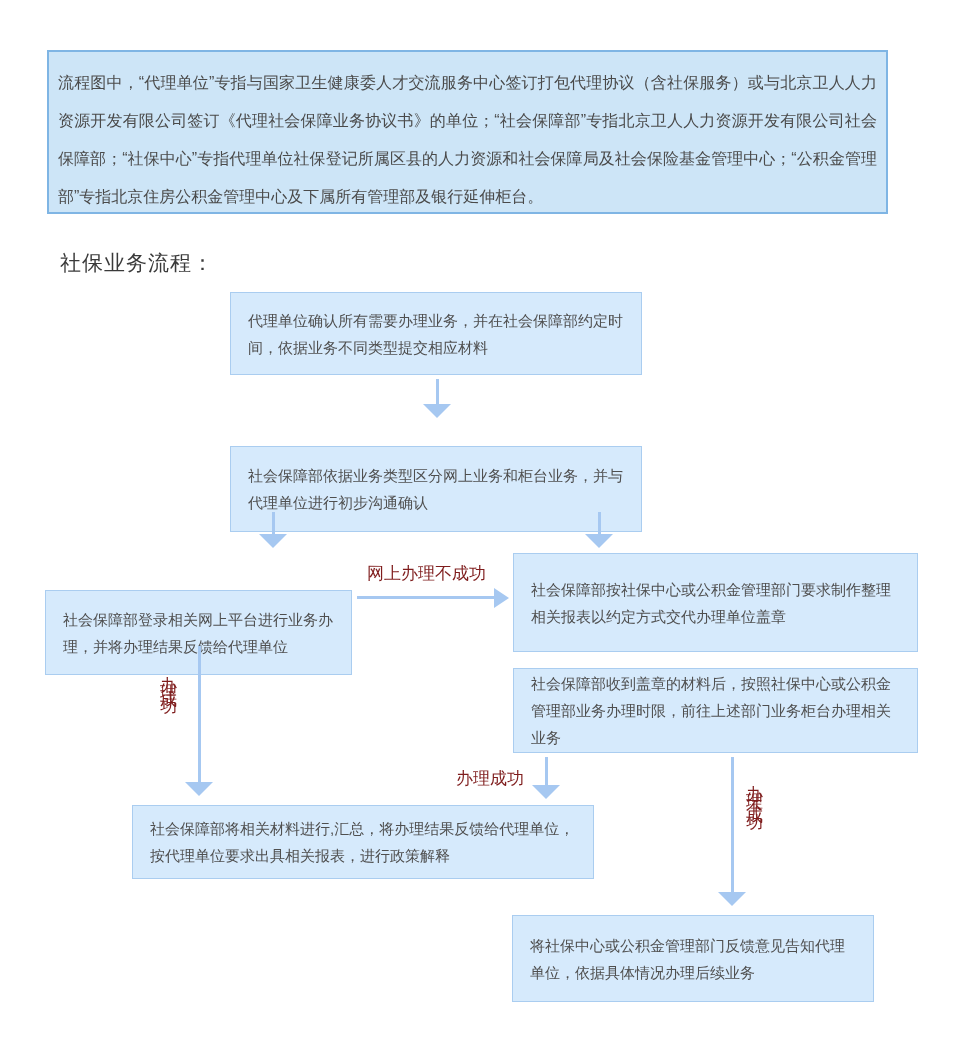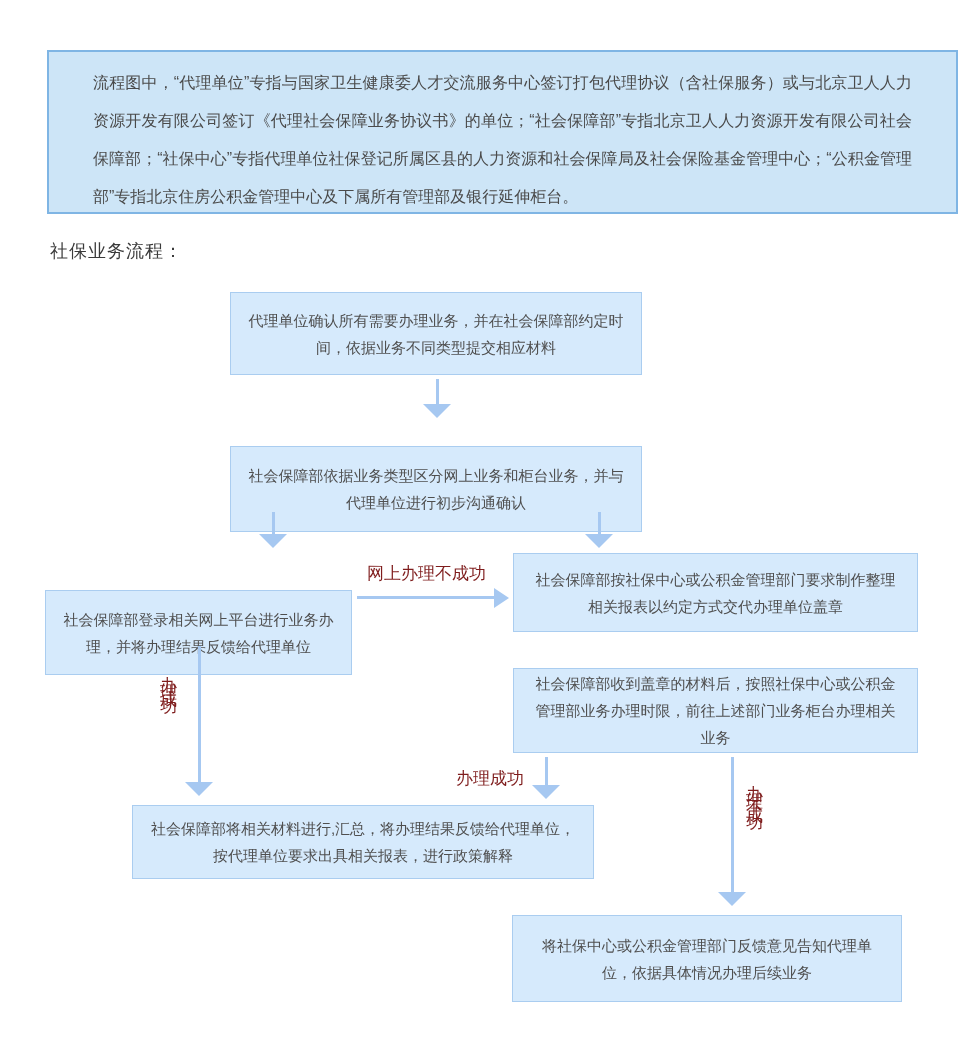--- a/index.html
+++ b/index.html
@@ -7,52 +7,51 @@
     position:relative;
     width:962px;height:1037px;
     background:#ffffff;
     font-family:"Liberation Sans","DejaVu Sans",sans-serif;
     overflow:hidden;
   }
   
   .note-box{
     position:absolute;left:47px;top:50px;width:819px;height:136px;
     background:#cde5f7;border:2px solid #7fb5e4;
-    padding:12px 44px;
+    padding:12px 9px;
   }
   .note-text{
     margin:0;
     font-size:16px;line-height:38px;color:#4a4a4a;
     text-align:justify;
   }
   
   .heading{
-    position:absolute;left:42px;top:231px;margin:8px;
-    font-size:18px;font-weight:400;color:#3a3a3a;
+    position:absolute;left:42px;top:231px;margin:18px;
+    font-size:21px;font-weight:400;color:#3a3a3a;
     letter-spacing:1px;
   }
   
   .node{
     position:absolute;
     background:#d6eafc;border:1px solid #aacdf0;
     display:flex;align-items:center;
     box-sizing:border-box;
     padding:0 17px;
-    text-align:center;
   }
   .node p{
     margin:0;font-size:15px;line-height:27px;color:#4f4f4f;
   }
   .n1{left:230px;top:292px;width:412px;height:83px;}
   .n2{left:230px;top:446px;width:412px;height:86px;}
   .n3{left:45px;top:553px;width:307px;height:85px;margin-top:37px;}
-  .n4{left:513px;top:553px;width:405px;height:79px;}
+  .n4{left:513px;top:553px;width:405px;height:99px;}
   .n5{left:513px;top:668px;width:405px;height:85px;}
   .n6{left:132px;top:805px;width:462px;height:74px;}
-  .n7{left:512px;top:915px;width:390px;height:87px;}
+  .n7{left:512px;top:915px;width:362px;height:87px;}
   
   .vline{position:absolute;width:3px;background:#a6c8f1;}
   .hline{position:absolute;height:3px;background:#a6c8f1;}
   .head-down{
     position:absolute;width:0;height:0;
     border-left:14px solid transparent;
     border-right:14px solid transparent;
     border-top:14px solid #a6c8f1;
   }
   .head-right{

